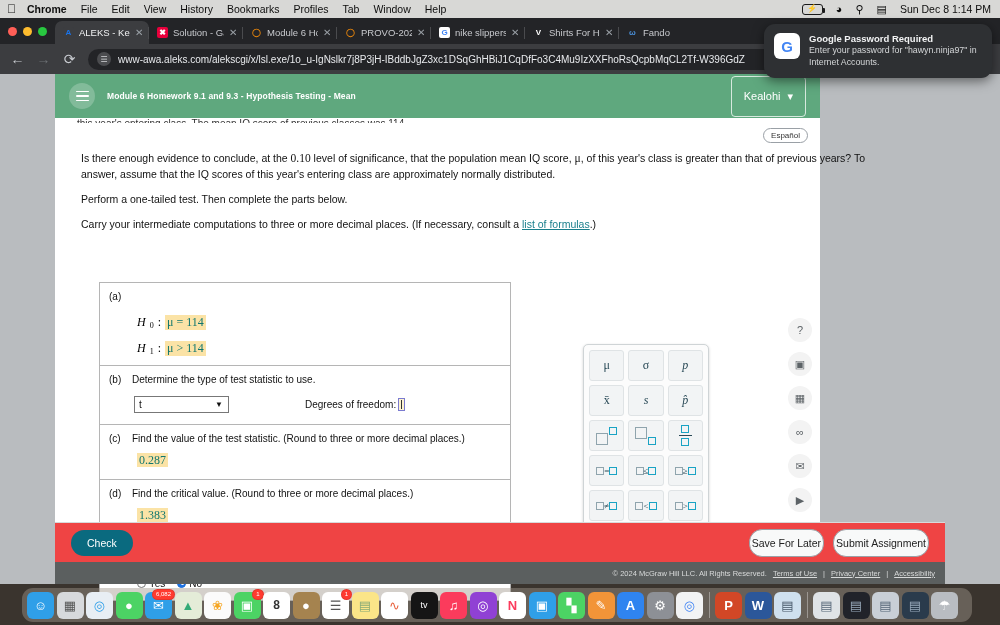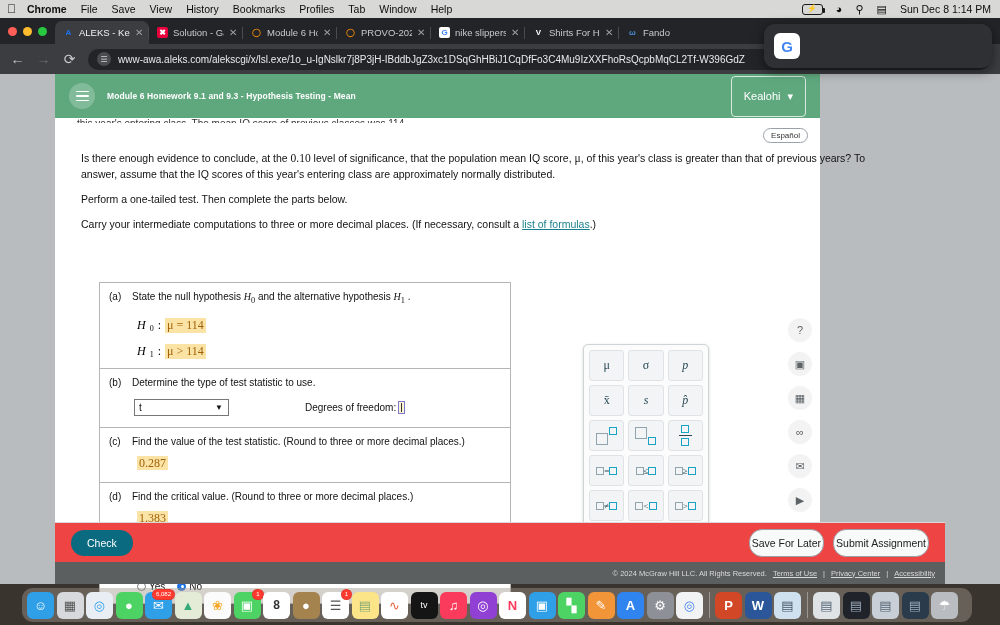--- a/index.html
+++ b/index.html
@@ -73,21 +73,21 @@
 
   
   .partsbox { position:absolute; left:44px; top:164px; width:412px; border:1px solid #b5b5b5; background:#fff; }
   .part { border-bottom:1px solid #b5b5b5; padding:7px 9px 9px 9px; }
   .part:last-child { border-bottom:none; }
   .prow { display:flex; gap:7px; font-size:10px; color:#111; line-height:1.4; }
   .plab { flex:0 0 16px; }
   .mth { font-family:"Liberation Serif", serif; }
   .hyp { margin:11px 0 0 28px; font-family:"Liberation Serif", serif; font-size:12px; display:flex; align-items:baseline; gap:4px; }
   .hyp .sub { font-size:8px; vertical-align:sub; position:relative; top:2px; }
-  .ans { background:#fbe3a6; padding:0 2px; color:#a16207; }
+  .ans { background:#fbe3a6; padding:0 2px; color:#0f766e; }
   .ansline { margin:7px 0 2px 28px; font-family:"Liberation Serif", serif; font-size:12px; }
   .brow { display:flex; align-items:center; margin:9px 0 2px 25px; gap:0; }
   .selbox { width:95px; height:17px; border:1px solid #777; background:#fff; font-size:10px; display:flex; align-items:center; padding:0 4px; position:relative; color:#111; }
   .selbox .arrow { position:absolute; right:5px; font-size:8px; }
   .dof { margin-left:76px; font-size:10px; color:#111; display:flex; align-items:center; gap:2px; }
   .cursorbox { width:7px; height:13px; border:1.5px solid #7a7ad0; background:#fdf3d0; display:inline-block; position:relative; }
   .cursorbox:after{content:"";position:absolute;left:2px;top:1px;width:1px;height:9px;background:#333;}
   .radios { margin:8px 0 2px 28px; display:flex; align-items:flex-start; gap:12px; font-size:10px; color:#111; }
   .radios span { display:flex; align-items:center; gap:3px; }
   .rad { width:9px;height:9px;border-radius:50%;border:1px solid #777;background:#fff;display:inline-block;position:relative; }
@@ -134,21 +134,21 @@
 </style>
 </head>
 <body>
 
 <div id="screen">
 
   <div class="menubar">
     <span class="apple"></span>
     <span class="mi bold">Chrome</span>
     <span class="mi">File</span>
-    <span class="mi">Save</span>
+    <span class="mi">Edit</span>
     <span class="mi">View</span>
     <span class="mi">History</span>
     <span class="mi">Bookmarks</span>
     <span class="mi">Profiles</span>
     <span class="mi">Tab</span>
     <span class="mi">Window</span>
     <span class="mi">Help</span>
     <span class="right">
       <span class="batt">
           <span>⚡</span>
@@ -254,21 +254,20 @@
             <p><span>Is there enough evidence to conclude, at the </span><span class="mth">0.10</span><span> level of significance, that the population mean IQ score, </span><span class="mth">μ</span><span>, of this year's class is greater than that of previous years? To answer, assume that the IQ scores of this year's entering class are approximately normally distributed.</span></p>
             <p>Perform a one-tailed test. Then complete the parts below.</p>
             <p><span>Carry your intermediate computations to three or more decimal places. (If necessary, consult a </span><a class="lnk">list of formulas</a><span>.)</span></p>
           </div>
 
           <div class="partsbox">
 
             <div class="part">
               <div class="prow">
                 <span class="plab">(a)</span>
-                <span><span>State the null hypothesis </span><i class="mth">H</i><sub class="mth">0</sub><span> and the alternative hypothesis </span><i class="mth">H</i><sub class="mth">1</sub><span> .</span></span>
               </div>
               <div class="hyp">
                 <i>H</i>
                   <sub class="sub">0</sub>
                 <span>:</span>
                 <span class="ans">μ = 114</span>
               </div>
               <div class="hyp">
                 <i>H</i>
                   <sub class="sub">1</sub>
@@ -431,20 +430,24 @@
 
         </div>
       </div>
     </div>
   </div>
 
   <div class="toast">
     <span class="g">
         <span style="color:#4285f4">G</span>
       </span>
+    <span>
+      <div class="tt">Google Password Required</div>
+      <div class="tb">Enter your password for "hawyn.ninja97" in Internet Accounts.</div>
+    </span>
   </div>
 
   <div class="dock">
     <div class="dk" style="background:#2f9fe8">☺</div>
     <div class="dk" style="background:#d7d9dc;color:#555">▦</div>
     <div class="dk" style="background:#e8eef4;color:#2f9fe8">◎</div>
     <div class="dk" style="background:#4cd364">●</div>
     <div class="dk" style="background:#2f9fe8">✉<span class="badge">6,082</span></div>
     <div class="dk" style="background:#e4ecd8;color:#3a7">▲</div>
     <div class="dk" style="background:#fbfbfb;color:#f5a623">❀</div>

